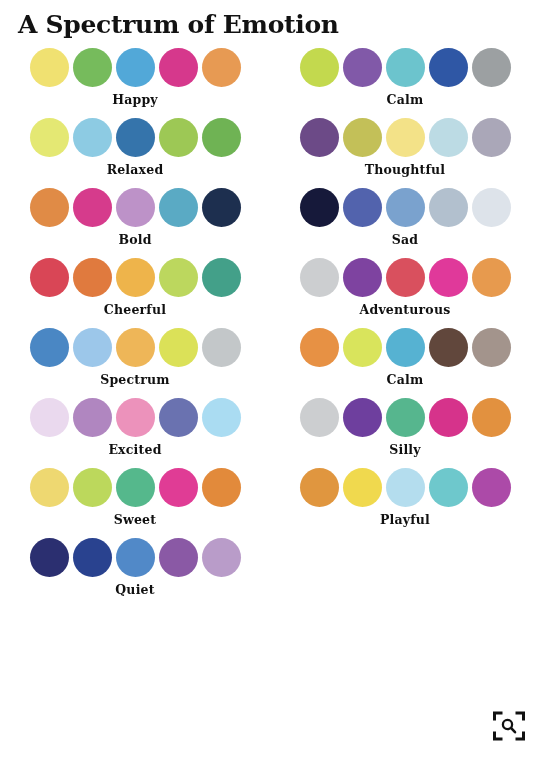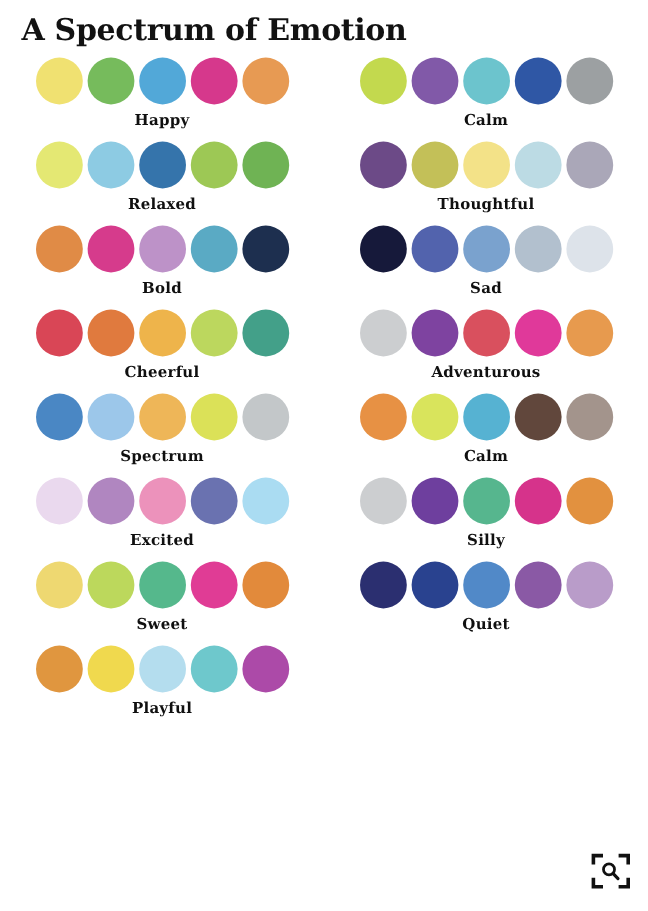--- a/index.html
+++ b/index.html
@@ -205,37 +205,37 @@
         <div class="swatch" style="background: rgb(238, 216, 113);"></div>
         <div class="swatch" style="background: rgb(188, 216, 92);"></div>
         <div class="swatch" style="background: rgb(85, 184, 140);"></div>
         <div class="swatch" style="background: rgb(224, 60, 149);"></div>
         <div class="swatch" style="background: rgb(226, 138, 59);"></div>
       </div>
       <div class="palette-label">Sweet</div>
     </div>
     <div class="palette-card">
       <div class="swatch-row">
+        <div class="swatch" style="background: rgb(224, 150, 63);"></div>
+        <div class="swatch" style="background: rgb(240, 217, 78);"></div>
+        <div class="swatch" style="background: rgb(180, 221, 238);"></div>
+        <div class="swatch" style="background: rgb(110, 200, 204);"></div>
+        <div class="swatch" style="background: rgb(172, 74, 168);"></div>
+      </div>
+      <div class="palette-label">Playful</div>
+    </div>
+    <div class="palette-card">
+      <div class="swatch-row">
         <div class="swatch" style="background: rgb(43, 47, 112);"></div>
         <div class="swatch" style="background: rgb(41, 66, 143);"></div>
         <div class="swatch" style="background: rgb(81, 137, 200);"></div>
         <div class="swatch" style="background: rgb(138, 89, 165);"></div>
         <div class="swatch" style="background: rgb(185, 156, 201);"></div>
       </div>
       <div class="palette-label">Quiet</div>
-    </div>
-    <div class="palette-card">
-      <div class="swatch-row">
-        <div class="swatch" style="background: rgb(224, 150, 63);"></div>
-        <div class="swatch" style="background: rgb(240, 217, 78);"></div>
-        <div class="swatch" style="background: rgb(180, 221, 238);"></div>
-        <div class="swatch" style="background: rgb(110, 200, 204);"></div>
-        <div class="swatch" style="background: rgb(172, 74, 168);"></div>
-      </div>
-      <div class="palette-label">Playful</div>
     </div>
   </div>
 
 <div id="magnifier-badge">
   <svg viewBox="0 0 34 34" width="34" height="34" aria-hidden="true">
     <g fill="none" stroke="#111111" stroke-width="3" stroke-linecap="square">
       <path d="M2.5 10 V4 H9"></path>
       <path d="M25 4 H31.5 V10"></path>
       <path d="M31.5 24 V30 H25"></path>
       <path d="M9 30 H2.5 V24"></path>

